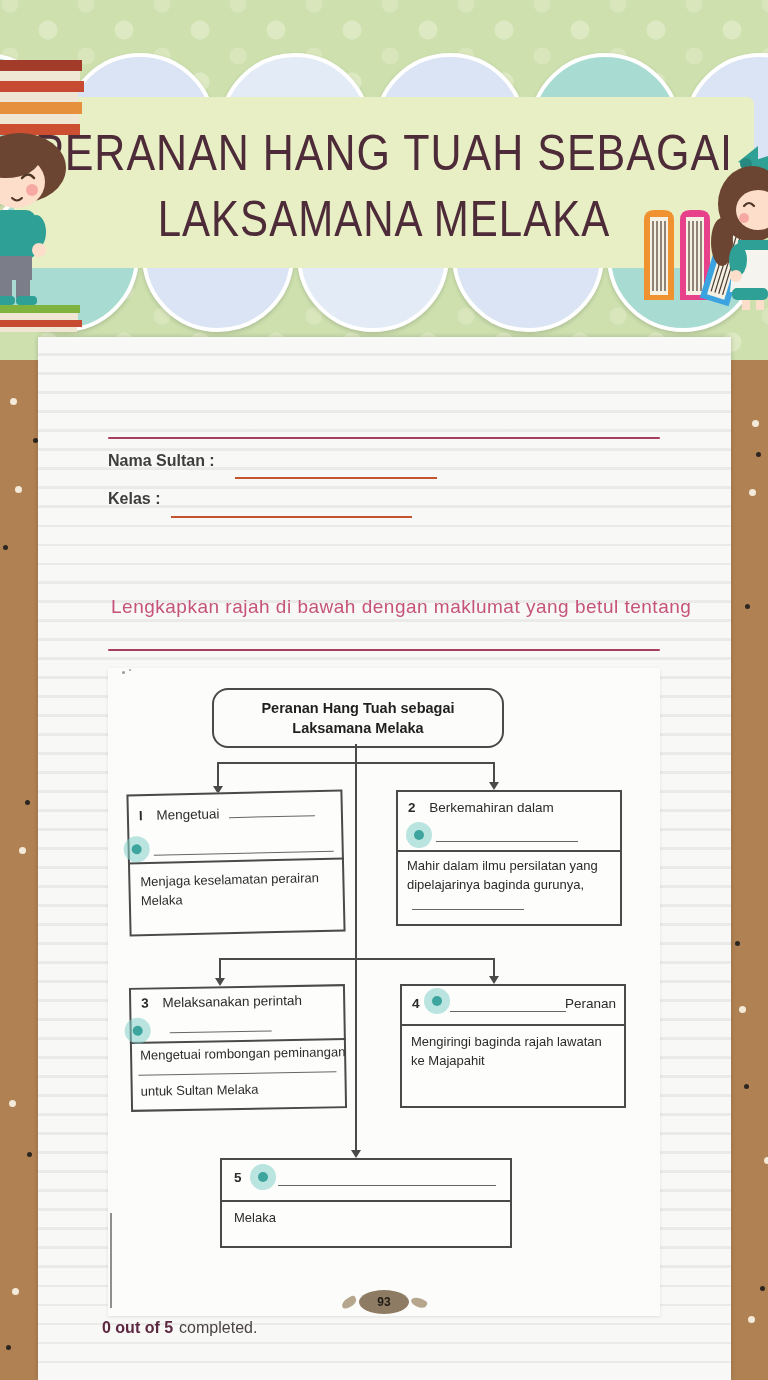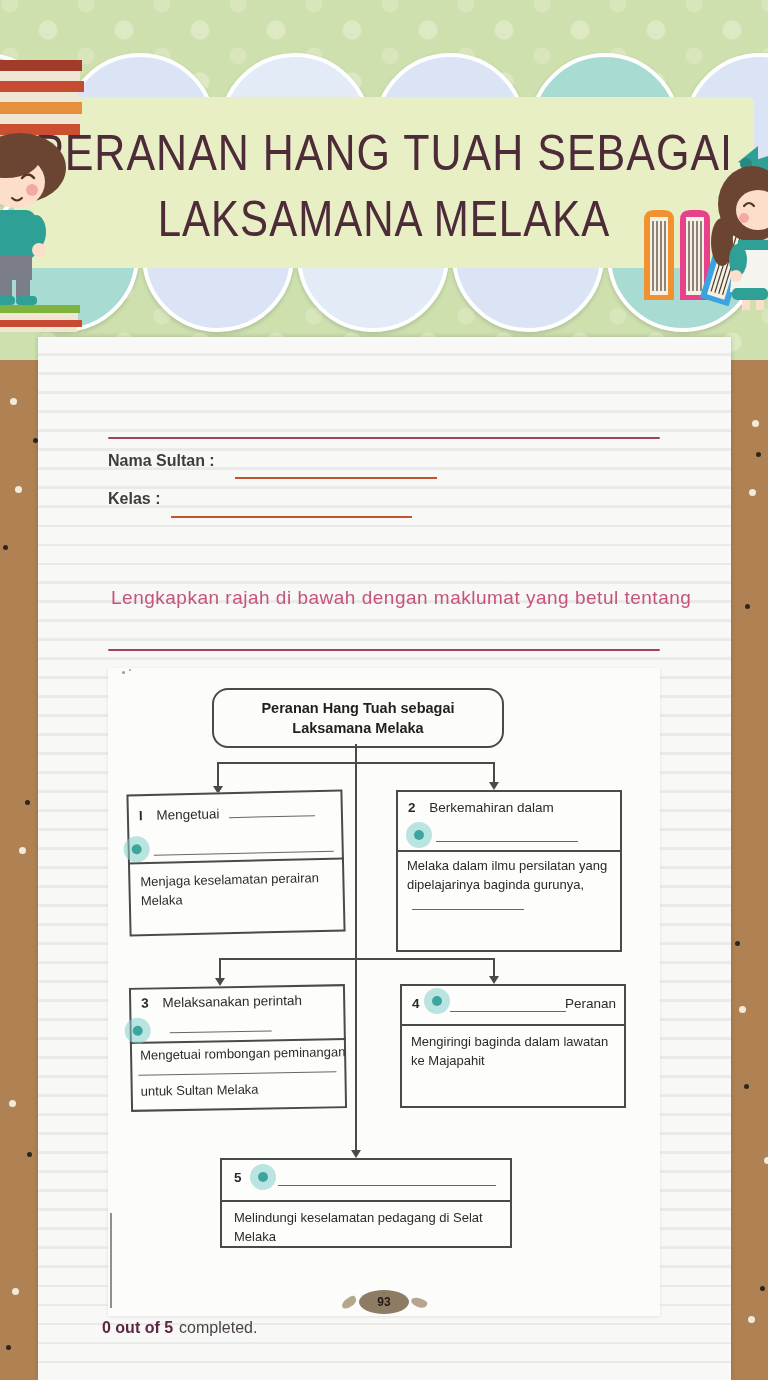--- a/index.html
+++ b/index.html
@@ -236,21 +236,21 @@
 <div class="paper">
 
   <div class="rule" style="left:70px;top:100px;width:552px"></div>
 
   <div class="fld-label" style="left:70px;top:115px">Nama Sultan :</div>
   <input class="fld-input" style="left: 197px; top: 118px; width: 194px;" value="">
 
   <div class="fld-label" style="left:70px;top:153px">Kelas :</div>
   <input class="fld-input" style="left: 133px; top: 157px; width: 233px;" value="">
 
-  <div class="handw" style="position:absolute;left:73px;top:247px;line-height:27px">
+  <div class="handw" style="position:absolute;left:73px;top:256px;line-height:27px">
     <div>Lengkapkan rajah di bawah dengan maklumat yang betul tentang</div>
   </div>
   <div class="rule" style="left:70px;top:312px;width:552px"></div>
 
   <div class="scan">
     <div class="speck" style="left:14px;top:3px;width:3px;height:3px"></div>
     <div class="speck" style="left:21px;top:1px;width:2px;height:2px"></div>
     <div class="spine"></div>
 
     <div class="rootbox">
@@ -279,29 +279,29 @@
       </div>
       <div class="ablank" style="left:24px;top:58px;width:180px"></div>
       <div class="divider" style="top:66px"></div>
       <div class="desc" style="left:10px;top:76px">
         <div>Menjaga keselamatan perairan</div>
         <div>Melaka</div>
       </div>
       <div class="marker" style="left:-6px;top:40px"></div>
     </div>
 
-    <div class="box" style="left:288px;top:122px;width:226px;height:162px">
+    <div class="box" style="left:288px;top:122px;width:226px;height:136px">
       <div class="brow" style="left:10px;top:8px">
         <span class="bnum">2</span>
         <span>Berkemahiran dalam</span>
       </div>
       <div class="ablank" style="left:38px;top:48px;width:142px"></div>
       <div class="divider" style="top:58px"></div>
       <div class="desc" style="left:9px;top:64px">
-        <div>Melaka dalam ilmu persilatan yang</div>
+        <div>Mahir dalam ilmu persilatan yang</div>
         <div>dipelajarinya baginda gurunya,</div>
       </div>
       <div class="ablank" style="left:14px;top:116px;width:112px"></div>
       <div class="marker" style="left:8px;top:30px"></div>
     </div>
 
     <div class="box" style="left:22px;top:318px;width:216px;height:124px;transform:rotate(-1deg)">
       <div class="brow" style="left:10px;top:6px">
         <span class="bnum">3</span>
         <span>Melaksanakan perintah</span>
@@ -321,34 +321,33 @@
     <div class="box" style="left:292px;top:316px;width:226px;height:124px">
       <div class="brow" style="left:10px;top:10px">
         <span class="bnum">4</span>
       </div>
       <div class="ablank" style="left:48px;top:24px;width:116px"></div>
       <div class="brow" style="right:8px;top:10px">
         <span>Peranan</span>
       </div>
       <div class="divider" style="top:38px"></div>
       <div class="desc" style="left:9px;top:46px">
-        <div>Mengiringi baginda dalam lawatan</div>
+        <div>Mengiringi baginda rajah lawatan</div>
         <div>ke Majapahit</div>
       </div>
       <div class="marker" style="left:22px;top:2px"></div>
     </div>
 
     <div class="box" style="left:112px;top:490px;width:292px;height:90px">
       <div class="brow" style="left:12px;top:10px">
         <span class="bnum">5</span>
       </div>
       <div class="ablank" style="left:56px;top:24px;width:218px"></div>
       <div class="divider" style="top:40px"></div>
       <div class="desc" style="left:12px;top:48px">
-        <div>Melindungi keselamatan pedagang di Selat</div>
         <div>Melaka</div>
       </div>
       <div class="marker" style="left:28px;top:4px"></div>
     </div>
 
     <div class="badge">
       <span>93</span>
     </div>
   </div>
 

